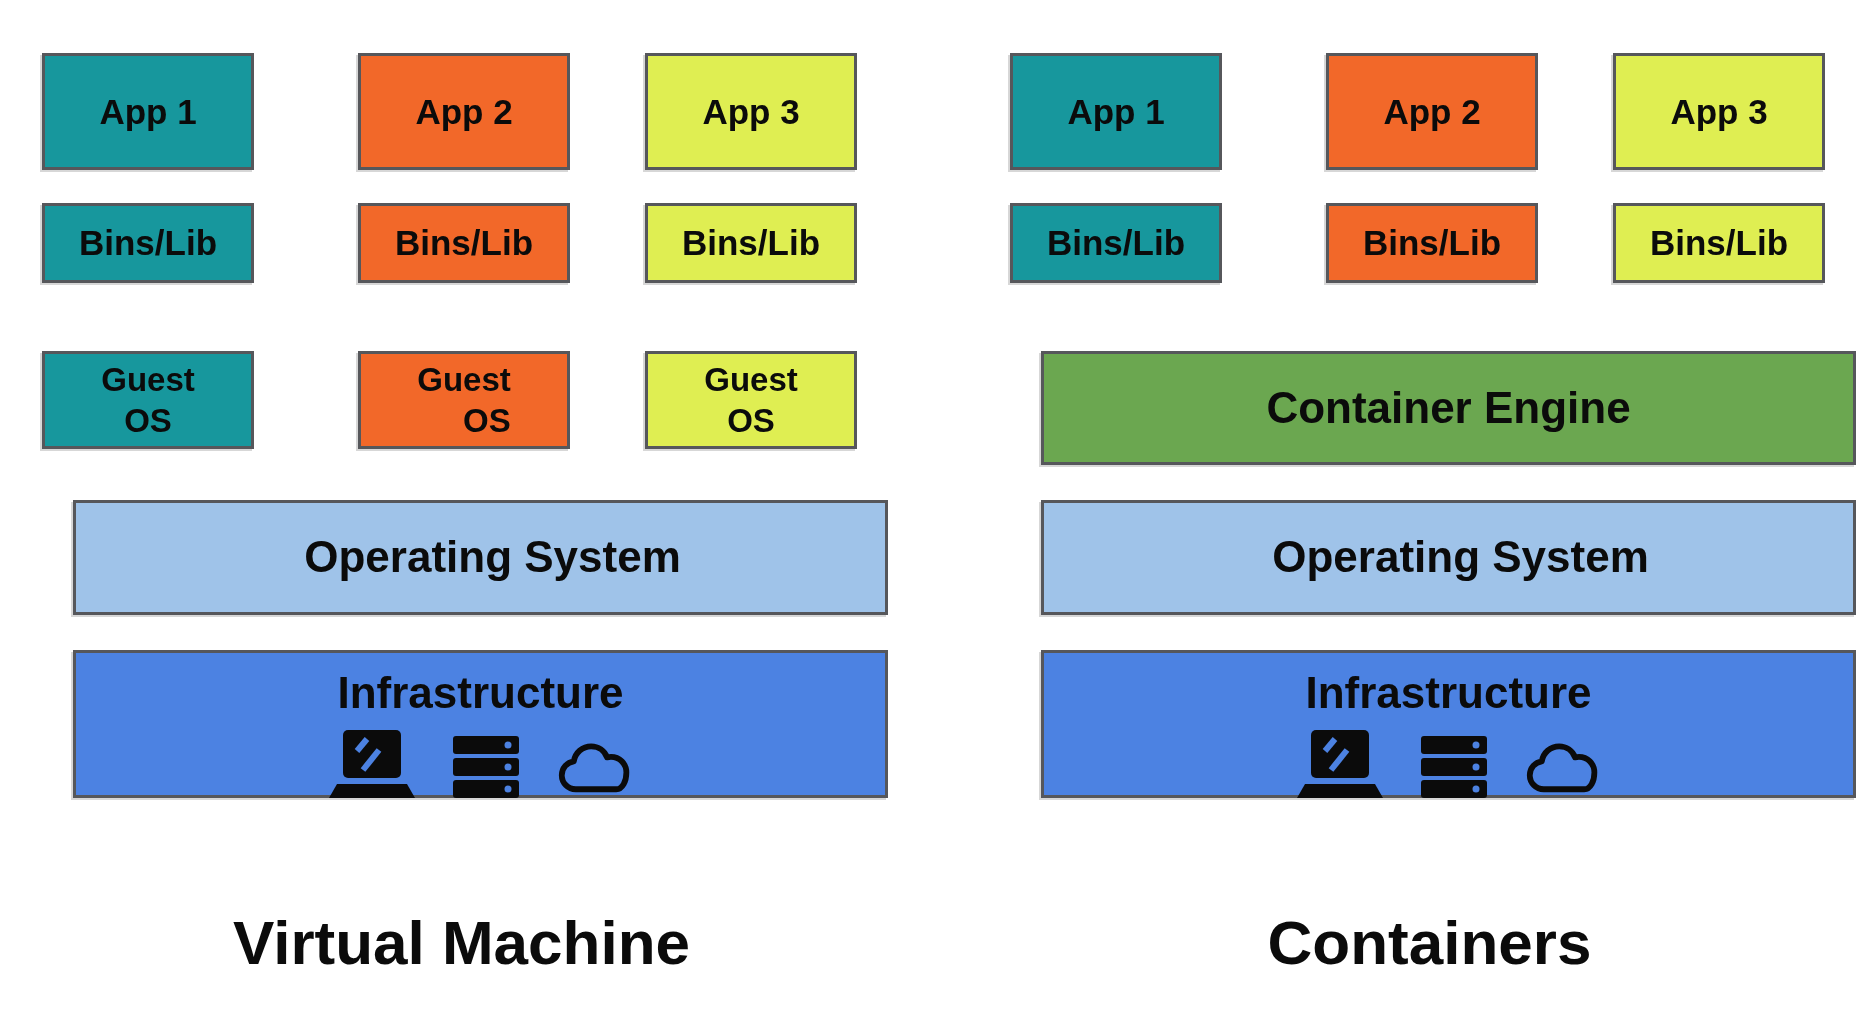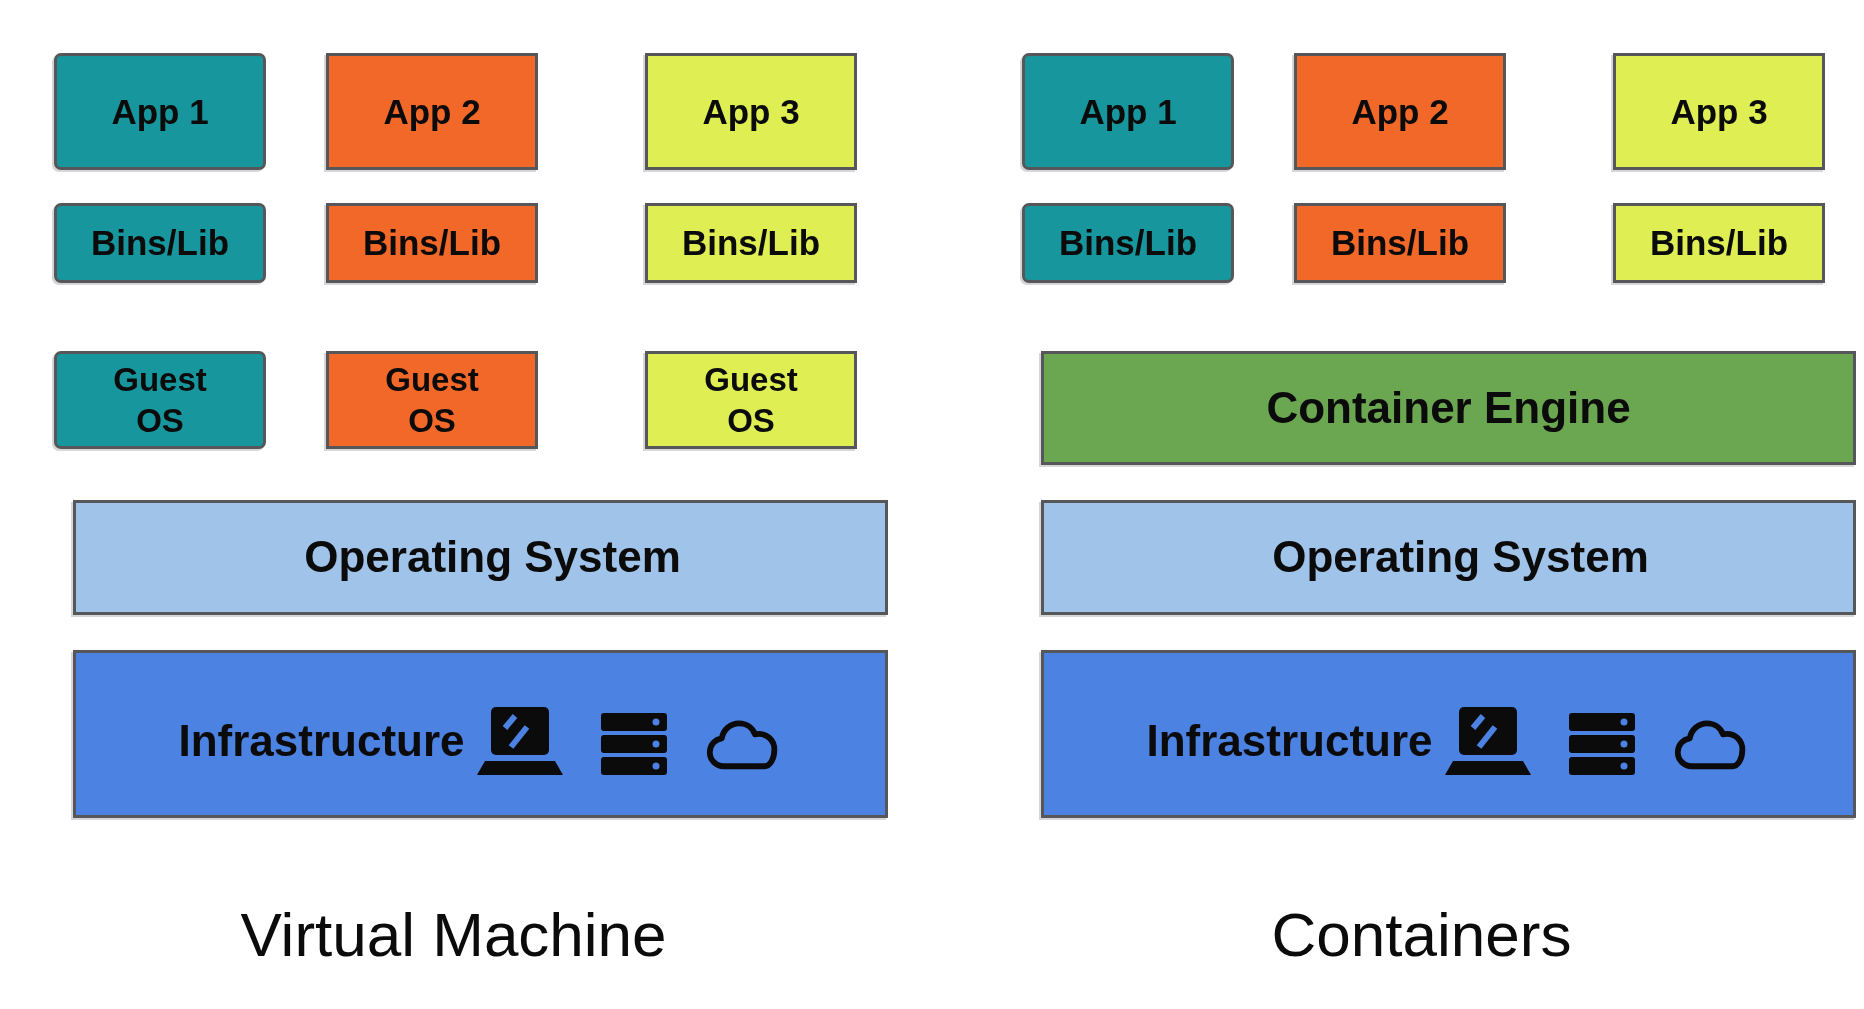--- a/index.html
+++ b/index.html
@@ -18,39 +18,39 @@
     position:absolute;
     display:flex;align-items:center;justify-content:center;
     box-sizing:border-box;
     border:3px solid #56575B;
     box-shadow:-2px 2px 0 rgba(150,150,150,.38);
     font-weight:700;
     color:#0B0B0B;
     text-align:center;
     line-height:1.2;
   }
-  .c0{left:12px;border-radius:7px;} .c1{left:284px;} .c2{left:603px;}
+  .c0{left:0;} .c1{left:316px;text-align:right;} .c2{left:603px;}
   .small{width:212px;height:117px;font-size:35px;}
   .r-app{top:0;}
   .r-bins{top:150px;height:80px;}
   .r-guest{top:298px;height:98px;white-space:pre-line;font-size:33px;line-height:1.25;}
   .bar{left:0;width:815px;font-size:44px;margin-left:31px;}
   .bar-engine{top:298px;height:114px;}
   .bar-os{top:447px;height:115px;padding-left:24px;}
   .bar-infra{
-    top:597px;height:168px;
-    flex-direction:row;justify-content:center;
+    top:597px;height:148px;
+    flex-direction:column;justify-content:flex-start;
     padding-top:14px;gap:10px;
   }
   .infra-icons{display:flex;align-items:flex-end;gap:38px;}
   .infra-icons svg{display:block;}
   .panel-title{
     position:absolute;top:842px;left:0;width:100%;
     text-align:center;
-    font-size:62px;font-weight:400;margin:4px;
+    font-size:62px;font-weight:700;margin:12px;
     color:#0B0B0B;
   }
 </style>
 </head>
 <body>
 
 <div class="canvas">
 
   <section class="panel panel-left">
 

